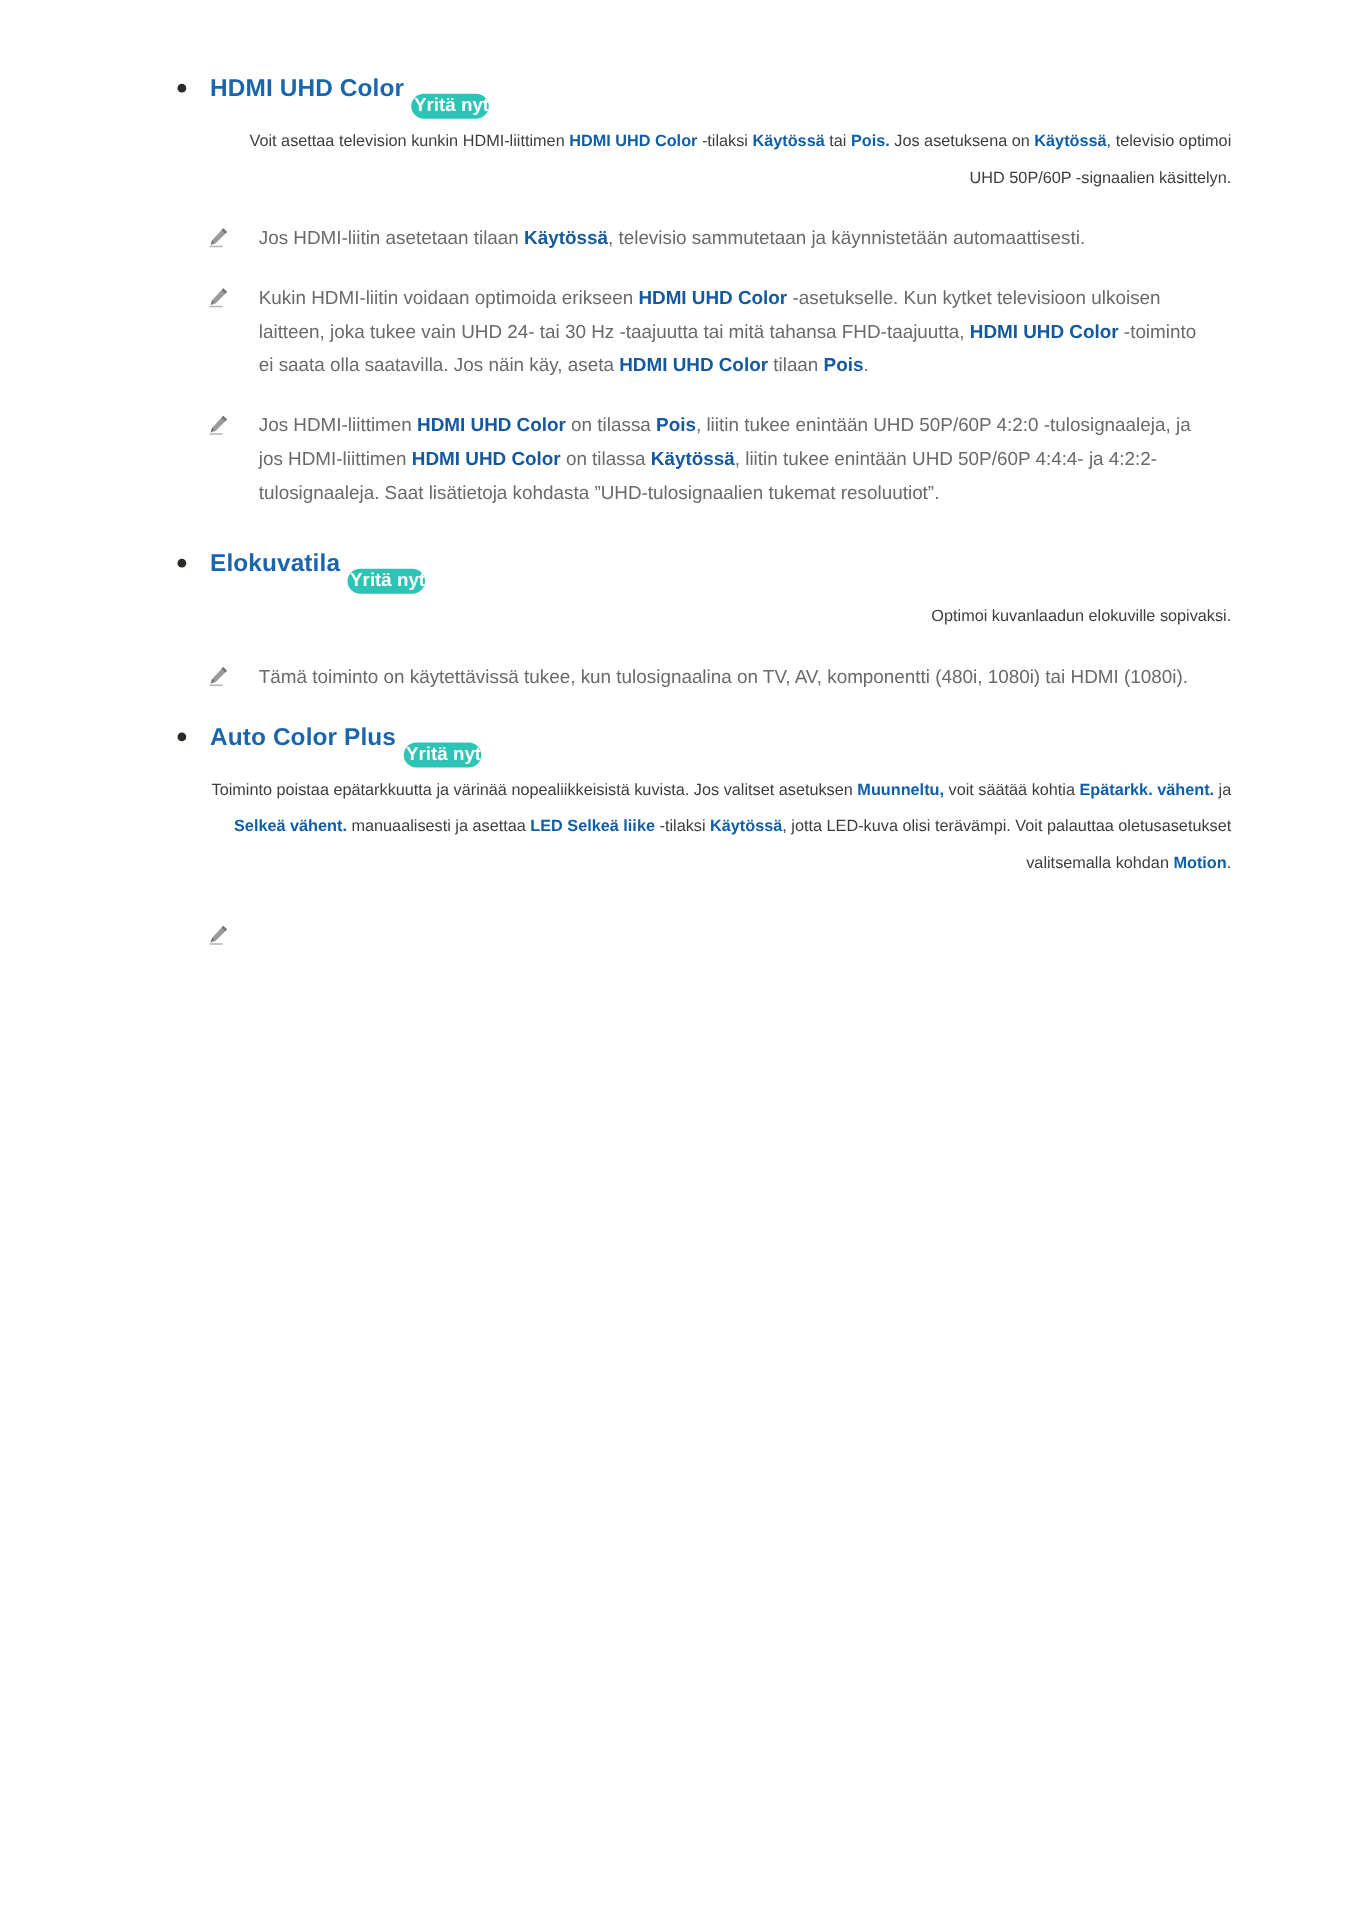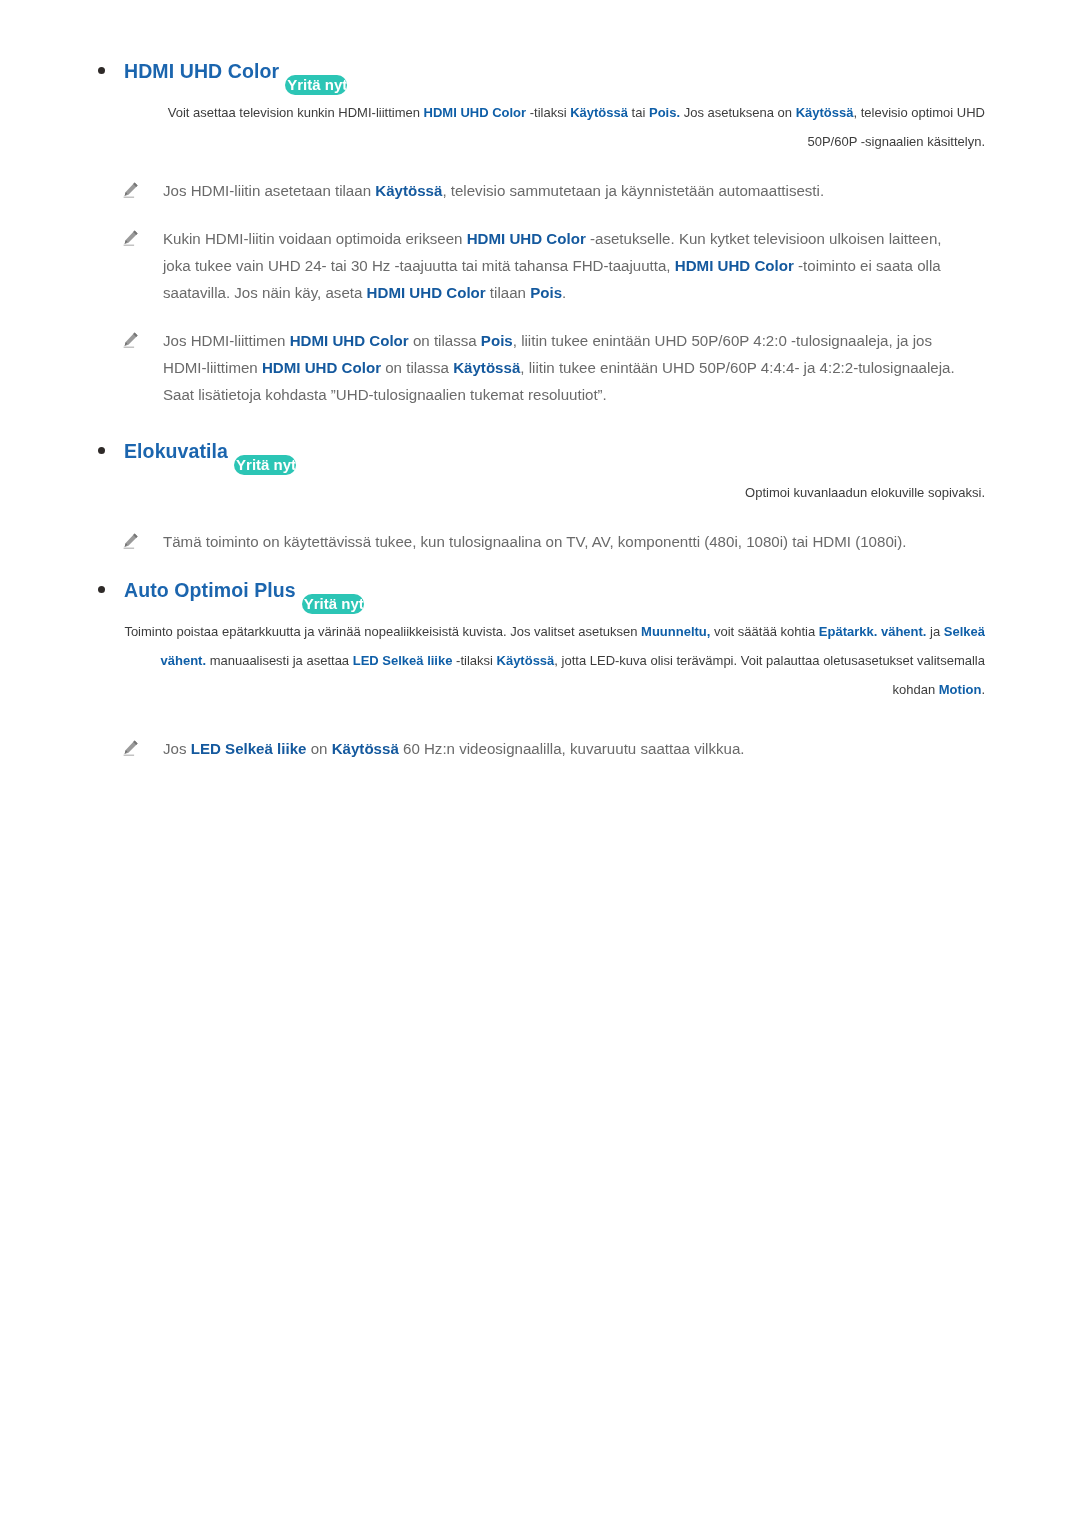--- a/index.html
+++ b/index.html
@@ -24,21 +24,22 @@
   }
   .content {
     position: absolute;
     left: 0;
     top: 56px;
     width: 1080px;
   }
 
   
   .section {
-    margin: 0 0 0 0;
+    margin: 0 0 0 16px;
+    padding-left: 28px;
   }
   .sec-head {
     position: relative;
     margin: 0 0 0 0;
     padding: 0 0 0 124px;
     min-height: 30px;
     display: flex;
     align-items: center;
     flex-wrap: nowrap;
   }
@@ -190,35 +191,34 @@
         </svg>
         <span>Tämä toiminto on käytettävissä tukee, kun tulosignaalina on TV, AV, komponentti (480i, 1080i) tai HDMI (1080i).</span>
       </div>
     </div>
 
     <div class="gap-md"></div>
 
     <div class="section">
       <div class="sec-head">
         <span class="bullet"></span>
-        <span class="sec-title">Auto Optimoi Plus</span>
+        <span class="sec-title">Auto Color Plus</span>
         <span class="badge">Yritä nyt</span>
       </div>
       <p class="para">Toiminto poistaa epätarkkuutta ja värinää nopealiikkeisistä kuvista. Jos valitset asetuksen <b>Muunneltu,</b> voit säätää kohtia <b>Epätarkk. vähent.</b> ja <b>Selkeä vähent.</b> manuaalisesti ja asettaa <b>LED Selkeä liike</b> -tilaksi <b>Käytössä</b>, jotta LED-kuva olisi terävämpi. Voit palauttaa oletusasetukset valitsemalla kohdan <b>Motion</b>.</p>
 
       <div class="gap-sm"></div>
 
 
       <div class="gap-sm"></div>
 
       <div class="note">
         <svg class="pencil" viewBox="0 0 18 18" aria-hidden="true">
           <path d="M12.6 1.6 L15.6 4.6 L6.4 13.8 L2.6 14.9 L3.7 11.1 Z" fill="#9a9a9a"></path>
           <path d="M12.6 1.6 L15.6 4.6 L14.2 6.0 L11.2 3.0 Z" fill="#767676"></path>
           <path d="M2.6 14.9 L3.7 11.1 L5.3 12.7 Z" fill="#6d6d6d"></path>
           <rect x="1.6" y="15.6" width="10.5" height="1.2" fill="#b5b5b5"></rect>
         </svg>
-        <span>Jos <b>LED Selkeä liike</b> on <b>Käytössä</b> 60 Hz:n videosignaalilla, kuvaruutu saattaa vilkkua.</span>
       </div>
     </div>
 
   </div>
 </div>
 
 </body></html>

